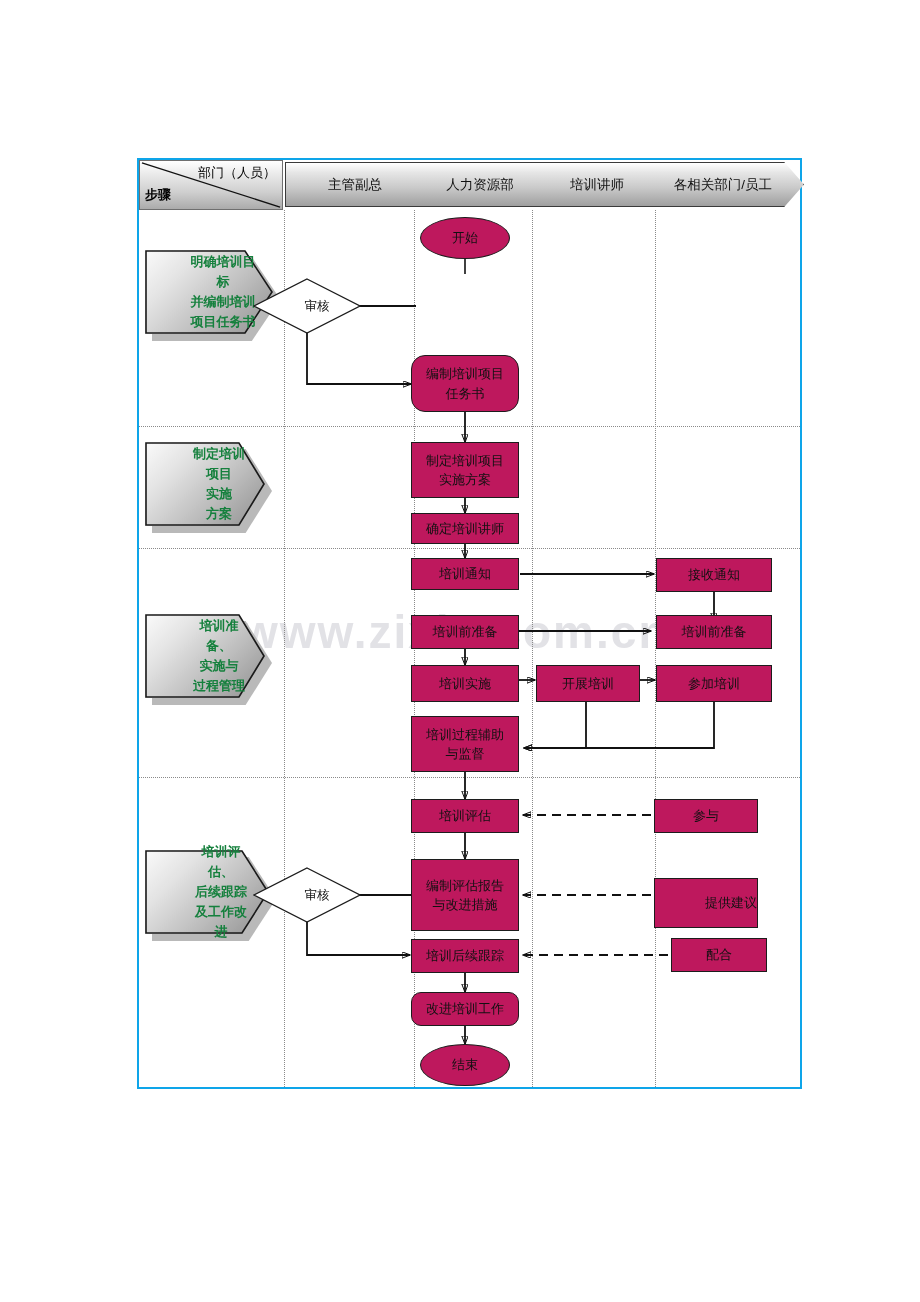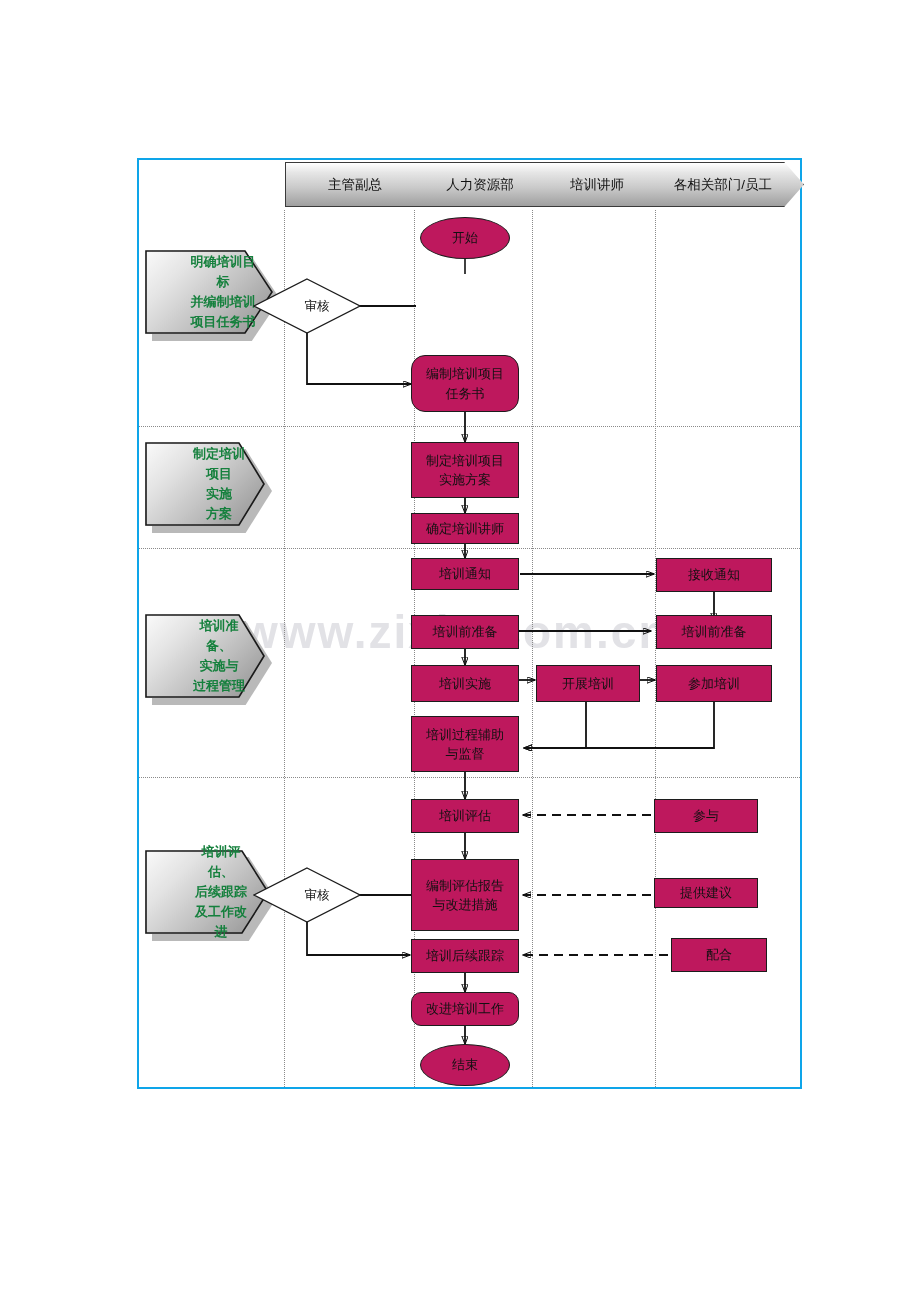--- a/index.html
+++ b/index.html
@@ -212,20 +212,27 @@
         <span>人力资源部</span>
       </div>
       <div class="chev" style="left:392px; width:142px; clip-path:polygon(0 0, 15% 50%, 0 100%, 86% 100%, 100% 50%, 86% 0);">
         <span>培训讲师</span>
       </div>
       <div class="chev" style="left:513px; width:152px; clip-path:polygon(0 0, 13% 50%, 0 100%, 87% 100%, 100% 50%, 87% 0);">
         <span>各相关部门/员工</span>
       </div>
     </div>
 
+    <div id="corner">
+      <svg class="diag" viewBox="0 0 144 50" preserveAspectRatio="none">
+        <line x1="2" y1="2" x2="142" y2="48" stroke="#111" stroke-width="1.4"></line>
+      </svg>
+      <div class="lbl-top">部门（人员）</div>
+      <div class="lbl-bot">步骤</div>
+    </div>
 
     <div class="stage" style="left:6px; top:90px; width:128px; height:84px;">
       <div class="shadow"></div>
       <div class="fill"></div>
       <svg class="outline" width="128" height="84" viewBox="0 0 128 84">
         <polygon points="1,1 100,1 127,42 100,83 1,83" fill="none" stroke="#1a1a1a" stroke-width="1.6"></polygon>
       </svg>
       <div class="body">
           <div class="txt">
         <div>明确培训目标</div>
@@ -399,21 +406,21 @@
 
     <div class="node" style="left:515px; top:639px; width:104px; height:34px;">
       <span>参与</span>
     </div>
 
     <div class="node" style="left:272px; top:699px; width:108px; height:72px; flex-direction:column;">
       <div>编制评估报告</div>
       <div>与改进措施</div>
     </div>
 
-    <div class="node" style="left:515px; top:718px; width:104px; height:30px;">
+    <div class="node" style="left:515px; top:718px; width:104px; height:50px;justify-content:flex-end;">
       <span>提供建议</span>
     </div>
 
     <div class="node diamond" style="left:114px; top:707px; width:108px; height:56px;">
       <svg class="dsvg" width="108" height="56" viewBox="0 0 108 56">
         <polygon points="54,1 107,28 54,55 1,28" fill="#fff" stroke="#1c1c1c" stroke-width="1.4"></polygon>
       </svg>
       <span class="dtxt">审核</span>
     </div>
 

